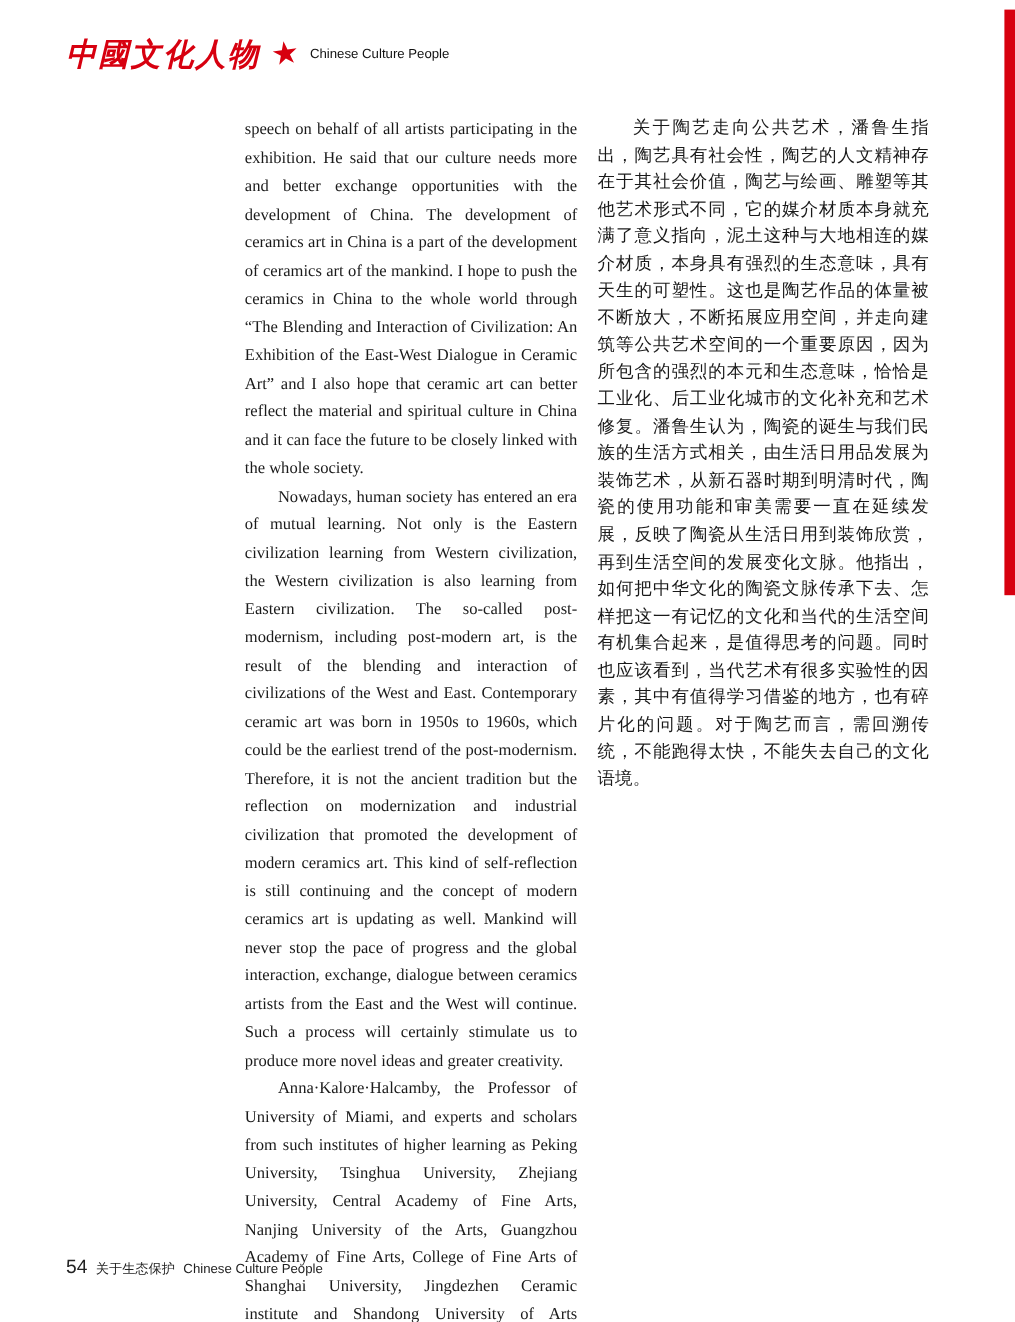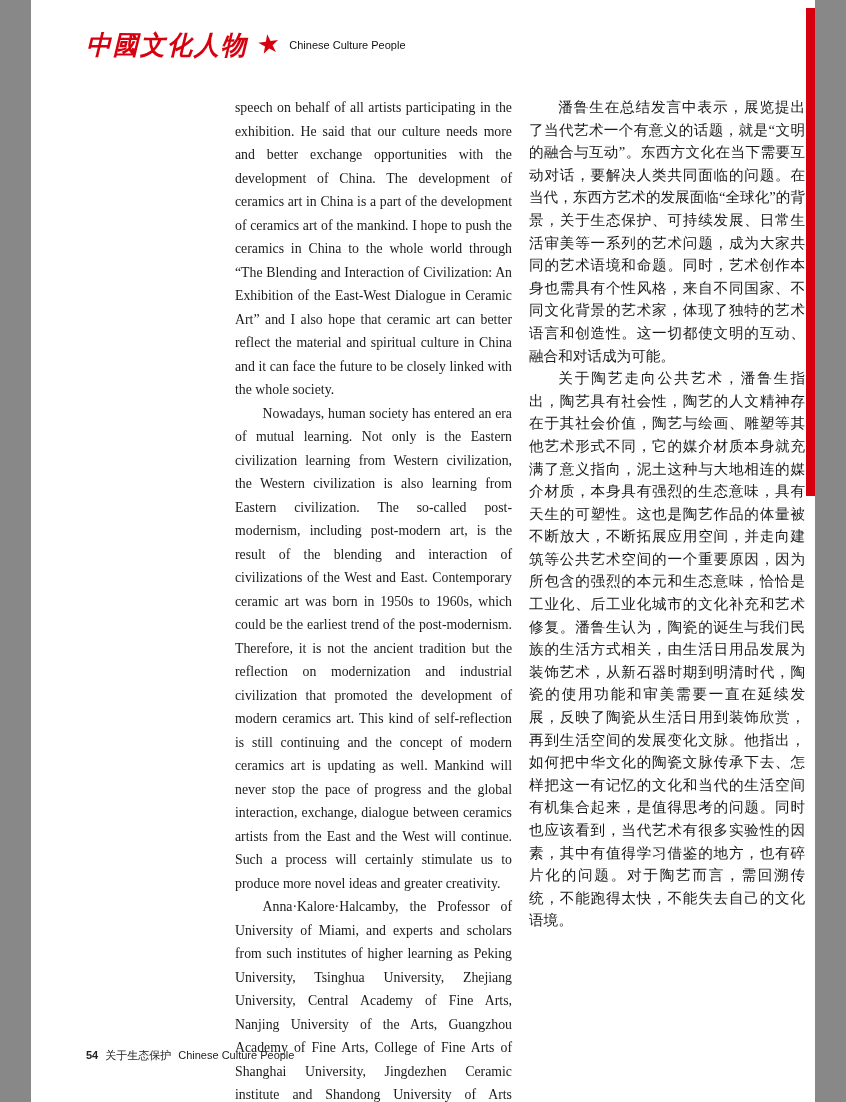--- a/index.html
+++ b/index.html
@@ -1,18 +1,18 @@
 <!DOCTYPE html>
 <html><head>
 <meta charset="utf-8">
 <style>
   html,body { margin:0; padding:0; background:#888; }
   .page {
     position:relative;
-    width:784px; height:1102px;
+    width:846px; height:1102px;
     margin:0 auto;
     background:#ffffff;
     overflow:hidden;
     font-family:"Liberation Serif", serif;
     color:#1a1a1a;
   }
   
   .masthead { position:absolute; left:55px; top:28px; height:34px; display:flex; align-items:center; }
   .logo-cn {
     font-family:"DejaVu Serif", serif;
@@ -43,21 +43,21 @@
   .col-left p, .col-right p { margin:0; text-indent:2em;font-family:Liberation Serif, serif; }
   .col-left p.no-indent { text-indent:0; }
 
   
   .footer {
     position:absolute; left:55px; top:1048px;
     font-family:"Liberation Sans", sans-serif;
     font-size:11px; color:#222;
     display:flex; align-items:baseline; gap:7px;
   }
-  .footer .pnum { font-weight:bold; font-size:11px; }
+  .footer .pnum { font-weight:normal; font-size:16px; }
 </style>
 </head>
 <body>
 
 <div class="page">
 
   <div class="masthead">
     <span class="logo-cn">中國文化人物</span>
     <span class="logo-star">★</span>
     <span class="logo-en">Chinese Culture People</span>
@@ -66,21 +66,20 @@
   <div class="red-bar"></div>
 
   <div class="col-left">
     <p class="no-indent">speech on behalf of all artists participating in the exhibition. He said that our culture needs more and better exchange opportunities with the development of China. The development of ceramics art in China is a part of the development of ceramics art of the mankind. I hope to push the ceramics in China to the whole world through “The Blending and Interaction of Civilization: An Exhibition of the East-West Dialogue in Ceramic Art” and I also hope that ceramic art can better reflect the material and spiritual culture in China and it can face the future to be closely linked with the whole society.</p>
     <p>Nowadays, human society has entered an era of mutual learning. Not only is the Eastern civilization learning from Western civilization, the Western civilization is also learning from Eastern civilization. The so-called post-modernism, including post-modern art, is the result of the blending and interaction of civilizations of the West and East. Contemporary ceramic art was born in 1950s to 1960s, which could be the earliest trend of the post-modernism. Therefore, it is not the ancient tradition but the reflection on modernization and industrial civilization that promoted the development of modern ceramics art. This kind of self-reflection is still continuing and the concept of modern ceramics art is updating as well. Mankind will never stop the pace of progress and the global interaction, exchange, dialogue between ceramics artists from the East and the West will continue. Such a process will certainly stimulate us to produce more novel ideas and greater creativity.</p>
     <p>Anna·Kalore·Halcamby, the Professor of University of Miami, and experts and scholars from such institutes of higher learning as Peking University, Tsinghua University, Zhejiang University, Central Academy of Fine Arts, Nanjing University of the Arts, Guangzhou Academy of Fine Arts, College of Fine Arts of Shanghai University, Jingdezhen Ceramic institute and Shandong University of Arts presented at the seminar and delivered speeches as well.</p>
 
   </div>
 
   <div class="col-right">
-    <p>潘鲁生在总结发言中表示，展览提出了当代艺术一个有意义的话题，就是“文明的融合与互动”。东西方文化在当下需要互动对话，要解决人类共同面临的问题。在当代，东西方艺术的发展面临“全球化”的背景，关于生态保护、可持续发展、日常生活审美等一系列的艺术问题，成为大家共同的艺术语境和命题。同时，艺术创作本身也需具有个性风格，来自不同国家、不同文化背景的艺术家，体现了独特的艺术语言和创造性。这一切都使文明的互动、融合和对话成为可能。</p>
     <p>关于陶艺走向公共艺术，潘鲁生指出，陶艺具有社会性，陶艺的人文精神存在于其社会价值，陶艺与绘画、雕塑等其他艺术形式不同，它的媒介材质本身就充满了意义指向，泥土这种与大地相连的媒介材质，本身具有强烈的生态意味，具有天生的可塑性。这也是陶艺作品的体量被不断放大，不断拓展应用空间，并走向建筑等公共艺术空间的一个重要原因，因为所包含的强烈的本元和生态意味，恰恰是工业化、后工业化城市的文化补充和艺术修复。潘鲁生认为，陶瓷的诞生与我们民族的生活方式相关，由生活日用品发展为装饰艺术，从新石器时期到明清时代，陶瓷的使用功能和审美需要一直在延续发展，反映了陶瓷从生活日用到装饰欣赏，再到生活空间的发展变化文脉。他指出，如何把中华文化的陶瓷文脉传承下去、怎样把这一有记忆的文化和当代的生活空间有机集合起来，是值得思考的问题。同时也应该看到，当代艺术有很多实验性的因素，其中有值得学习借鉴的地方，也有碎片化的问题。对于陶艺而言，需回溯传统，不能跑得太快，不能失去自己的文化语境。</p>
 
   </div>
 
   <div class="footer">
     <span class="pnum">54</span>
     <span>关于生态保护</span>
     <span>Chinese Culture People</span>
   </div>
 

